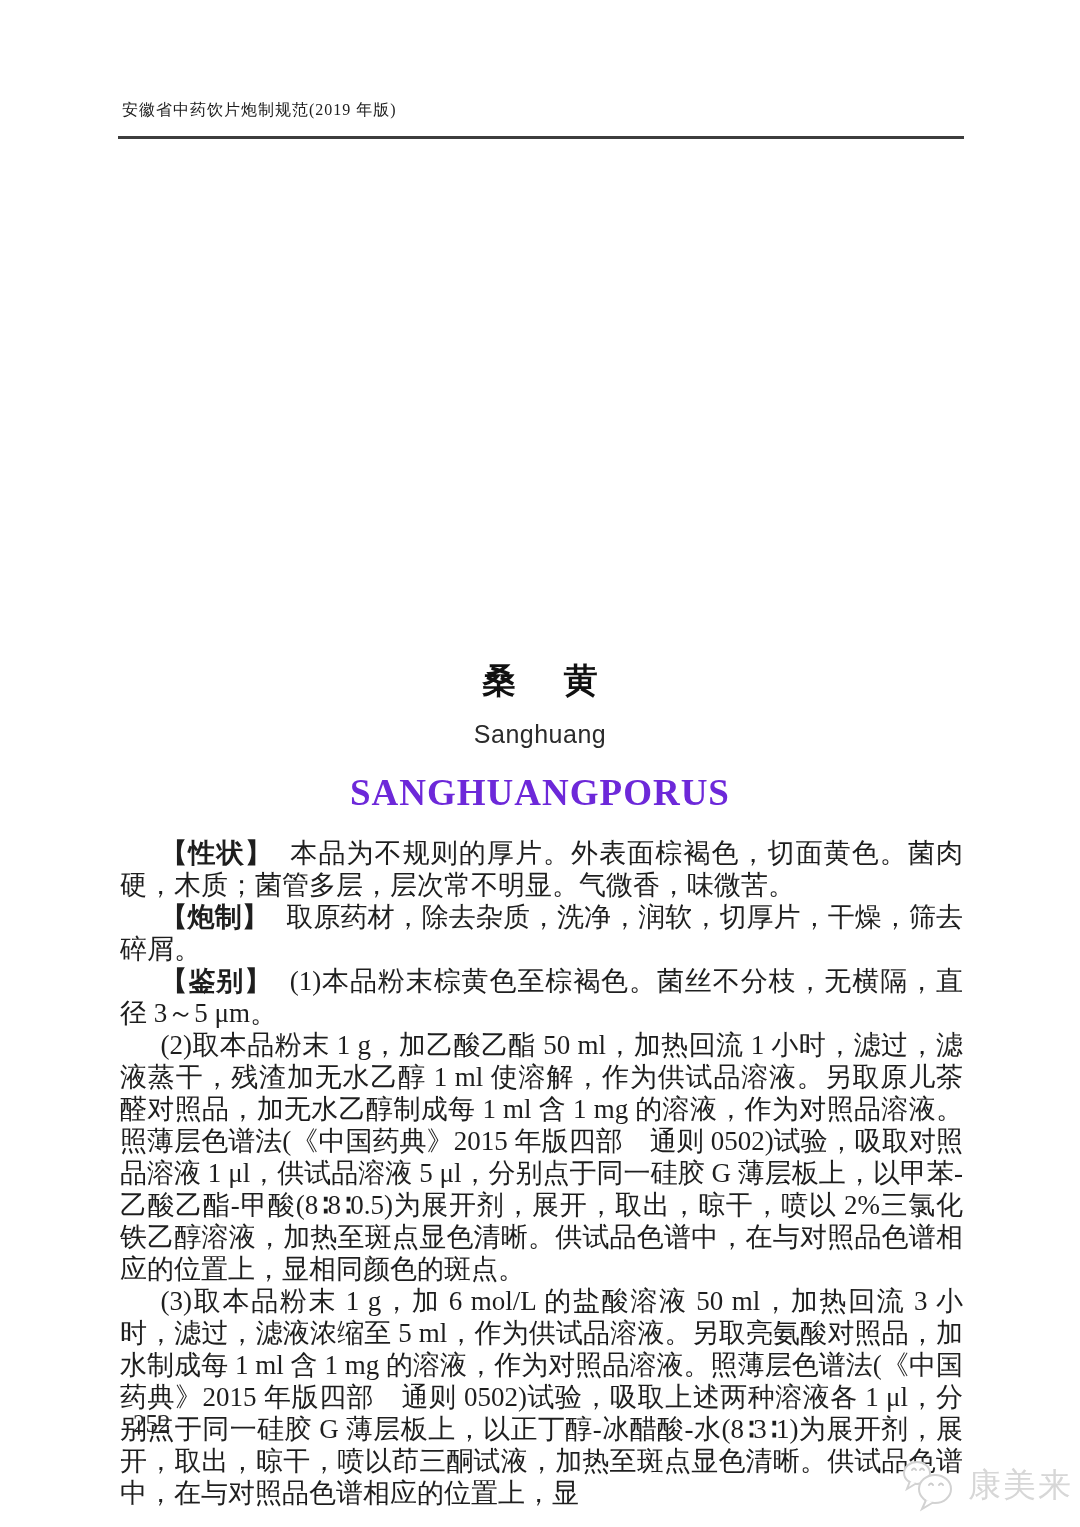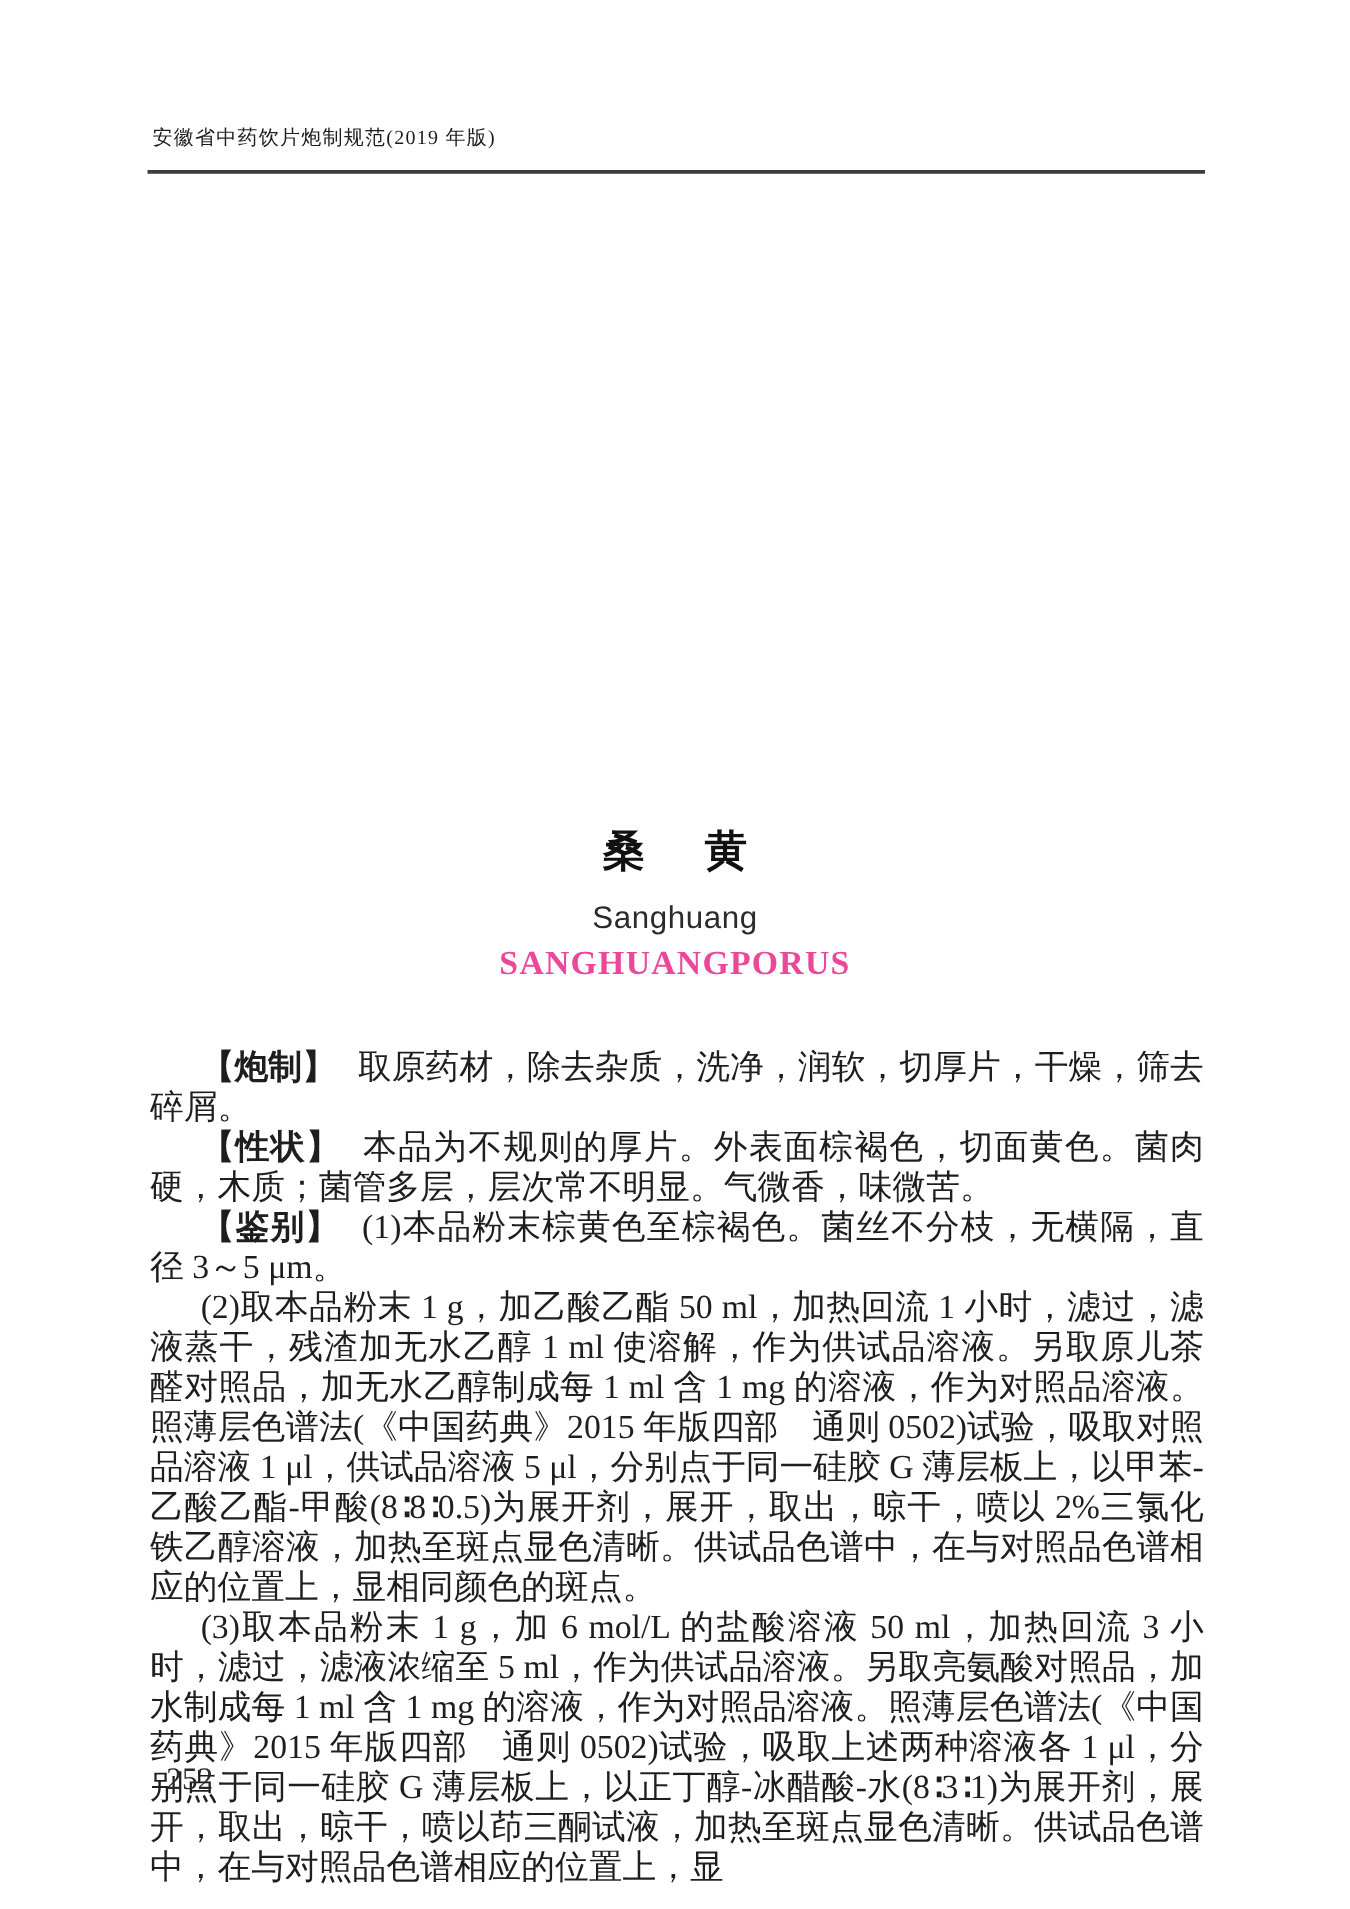--- a/index.html
+++ b/index.html
@@ -30,23 +30,23 @@
     font-weight: 700; font-size: 34px; color: #111;
     letter-spacing: 1.4em; text-indent: 1.4em;
   }
   .title-pinyin {
     margin-top: 16px;
     font-family: "Liberation Sans", "DejaVu Sans", sans-serif;
     font-weight: 400; font-size: 25px; color: #2b2b2b;
     letter-spacing: 0.5px;
   }
   .title-latin {
-    margin-top: 6px;
+    margin-top: 22px;
     font-family: "Liberation Serif", "DejaVu Serif", serif;
-    font-weight: 700; font-size: 27px; color: #ec4899;
+    font-weight: 700; font-size: 37px; color: #6d28d9;
     letter-spacing: 1px;
   }
 
   
   .content {
     position: absolute; left: 120px; top: 837px; width: 843px;
     font-size: 27px; line-height: 32px;
     text-align: justify; color: #1e1e1e;
   }
   .content p { margin: 0; text-indent: 1.5em; }
@@ -84,27 +84,48 @@
   <div class="header-rule"></div>
 
   <div class="title-block">
     <div class="title-cn">桑黄</div>
     <div class="title-pinyin">Sanghuang</div>
     <div class="title-latin">SANGHUANGPORUS</div>
   </div>
 
   <div class="content">
 
+    <p><span class="sec-label">【性状】</span><span>本品为不规则的厚片。外表面棕褐色，切面黄色。菌肉硬，木质；菌管多层，层次常不明显。气微香，味微苦。</span></p>
+
     <p><span class="sec-label">【炮制】</span><span>取原药材，除去杂质，洗净，润软，切厚片，干燥，筛去碎屑。</span></p>
-
-    <p><span class="sec-label">【性状】</span><span>本品为不规则的厚片。外表面棕褐色，切面黄色。菌肉硬，木质；菌管多层，层次常不明显。气微香，味微苦。</span></p>
 
     <p><span class="sec-label">【鉴别】</span><span>(1)本品粉末棕黄色至棕褐色。菌丝不分枝，无横隔，直径 3～5 μm。</span></p>
 
     <p>(2)取本品粉末 1 g，加乙酸乙酯 50 ml，加热回流 1 小时，滤过，滤液蒸干，残渣加无水乙醇 1 ml 使溶解，作为供试品溶液。另取原儿茶醛对照品，加无水乙醇制成每 1 ml 含 1 mg 的溶液，作为对照品溶液。照薄层色谱法(《中国药典》2015 年版四部　通则 0502)试验，吸取对照品溶液 1 μl，供试品溶液 5 μl，分别点于同一硅胶 G 薄层板上，以甲苯-乙酸乙酯-甲酸(8∶8∶0.5)为展开剂，展开，取出，晾干，喷以 2%三氯化铁乙醇溶液，加热至斑点显色清晰。供试品色谱中，在与对照品色谱相应的位置上，显相同颜色的斑点。</p>
 
     <p>(3)取本品粉末 1 g，加 6 mol/L 的盐酸溶液 50 ml，加热回流 3 小时，滤过，滤液浓缩至 5 ml，作为供试品溶液。另取亮氨酸对照品，加水制成每 1 ml 含 1 mg 的溶液，作为对照品溶液。照薄层色谱法(《中国药典》2015 年版四部　通则 0502)试验，吸取上述两种溶液各 1 μl，分别点于同一硅胶 G 薄层板上，以正丁醇-冰醋酸-水(8∶3∶1)为展开剂，展开，取出，晾干，喷以茚三酮试液，加热至斑点显色清晰。供试品色谱中，在与对照品色谱相应的位置上，显</p>
   </div>
 
   <div class="page-number">252</div>
 
+  <div class="watermark">
+    <span>
+      <svg width="58" height="54" viewBox="0 0 58 54">
+        <g fill="#ffffff" stroke="#d2d2d2" stroke-width="2">
+          <ellipse cx="17" cy="15" rx="13" ry="11"></ellipse>
+          <path d="M10 23 L7 31 L16 25 Z" stroke="none" fill="#ffffff"></path>
+          <path d="M10 23 L7 31 L16 25.5" fill="none"></path>
+          <ellipse cx="35" cy="31" rx="16" ry="14"></ellipse>
+          <path d="M26 42 L22 51 L33 44 Z" stroke="none" fill="#ffffff"></path>
+          <path d="M26 42 L22 51 L33 44.5" fill="none"></path>
+        </g>
+        <g fill="none" stroke="#cccccc" stroke-width="2" stroke-linecap="round">
+          <path d="M12 12 q2 -3 4 0"></path>
+          <path d="M20 12 q2 -3 4 0"></path>
+          <path d="M29 27 q2 -3 4 0"></path>
+          <path d="M39 27 q2 -3 4 0"></path>
+        </g>
+      </svg>
+    </span>
+    <span class="watermark-text">康美来</span>
+  </div>
 
 </div>
 
 </body></html>

